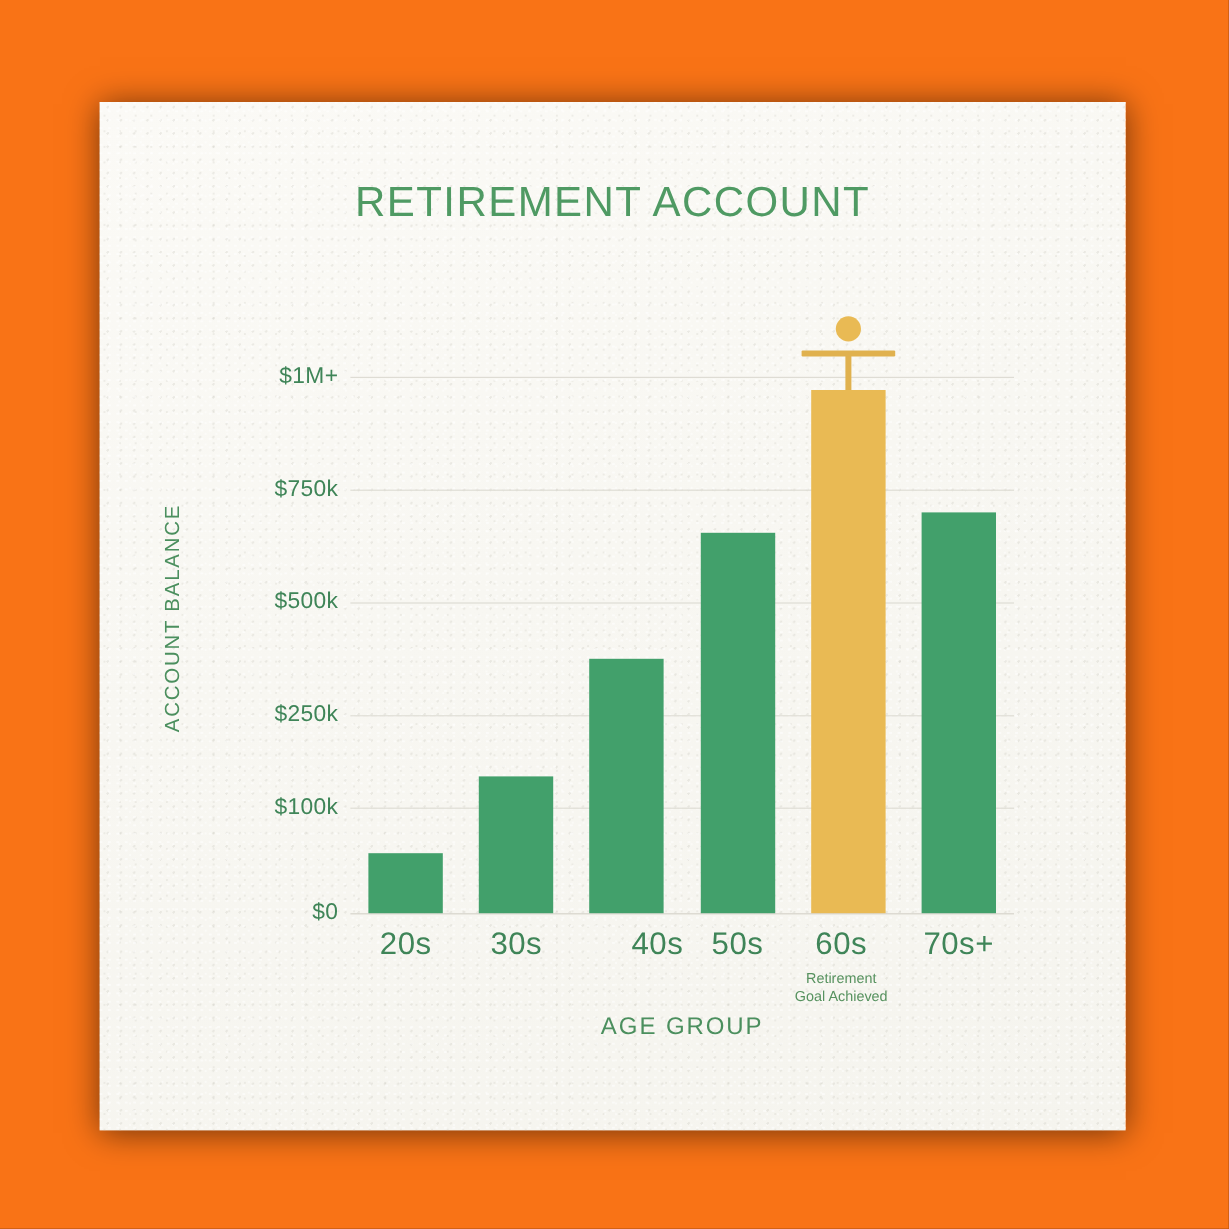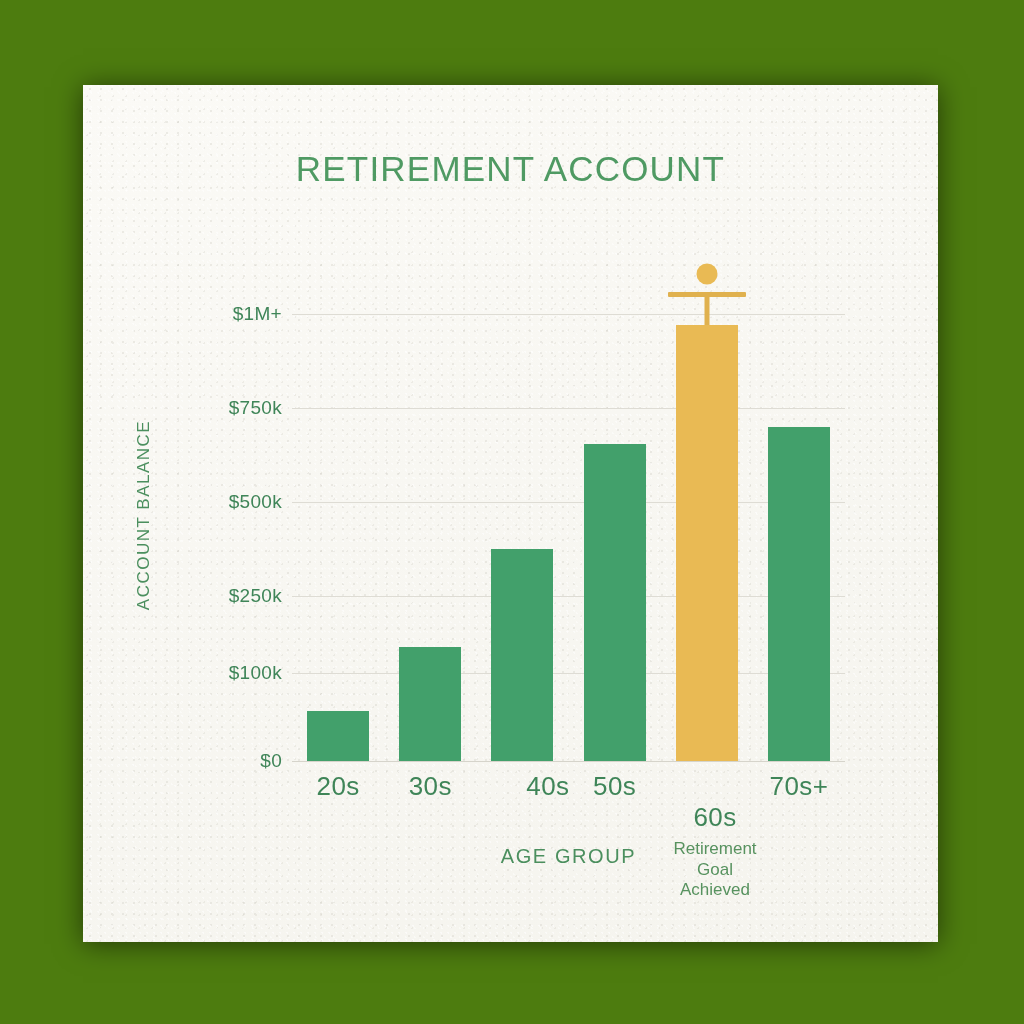--- a/index.html
+++ b/index.html
@@ -13,21 +13,21 @@
     background: #0c0c0c;
     font-family: "Liberation Sans", sans-serif;
     overflow: hidden;
     position: relative;
   }
 
   
   #frame {
     position: absolute;
     inset: 0;
-    background: #4d7c0f;
+    background: #f97316;
   }
 
   
   #card {
     position: absolute;
     left: 83px;
     top: 85px;
     width: 855px;
     height: 857px;
     background:
@@ -149,21 +149,21 @@
     text-align: center;
   }
   .xlabel {
     font-size: 26px;
     color: #3f8558;
     letter-spacing: .4px;
     white-space: nowrap;
   }
   .xnote {
     margin-top: 6px;
-    font-size: 17px;
+    font-size: 12px;
     line-height: 1.22;
     color: #57925f;
     white-space: pre-line;
   }
 
   
   #ylabel-axis {
     position: absolute;
     left: 46px;
     top: 300px;
@@ -243,21 +243,21 @@
         </div>
         <div class="xlabel-cell" style="left: 91.25px;">
           <div class="xlabel">30s</div>
         </div>
         <div class="xlabel-cell" style="left: 183.417px; text-align: right;">
           <div class="xlabel">40s</div>
         </div>
         <div class="xlabel-cell" style="left: 275.583px;">
           <div class="xlabel">50s</div>
         </div>
-        <div class="xlabel-cell" style="left: 376px; margin-top: 31px;">
+        <div class="xlabel-cell" style="left: 362px;">
           <div class="xlabel">60s</div>
           <div class="xnote">Retirement
 Goal Achieved</div>
         </div>
         <div class="xlabel-cell" style="left: 459.917px;">
           <div class="xlabel">70s+</div>
         </div>
       </div>
 
     <div id="xlabel-axis">

